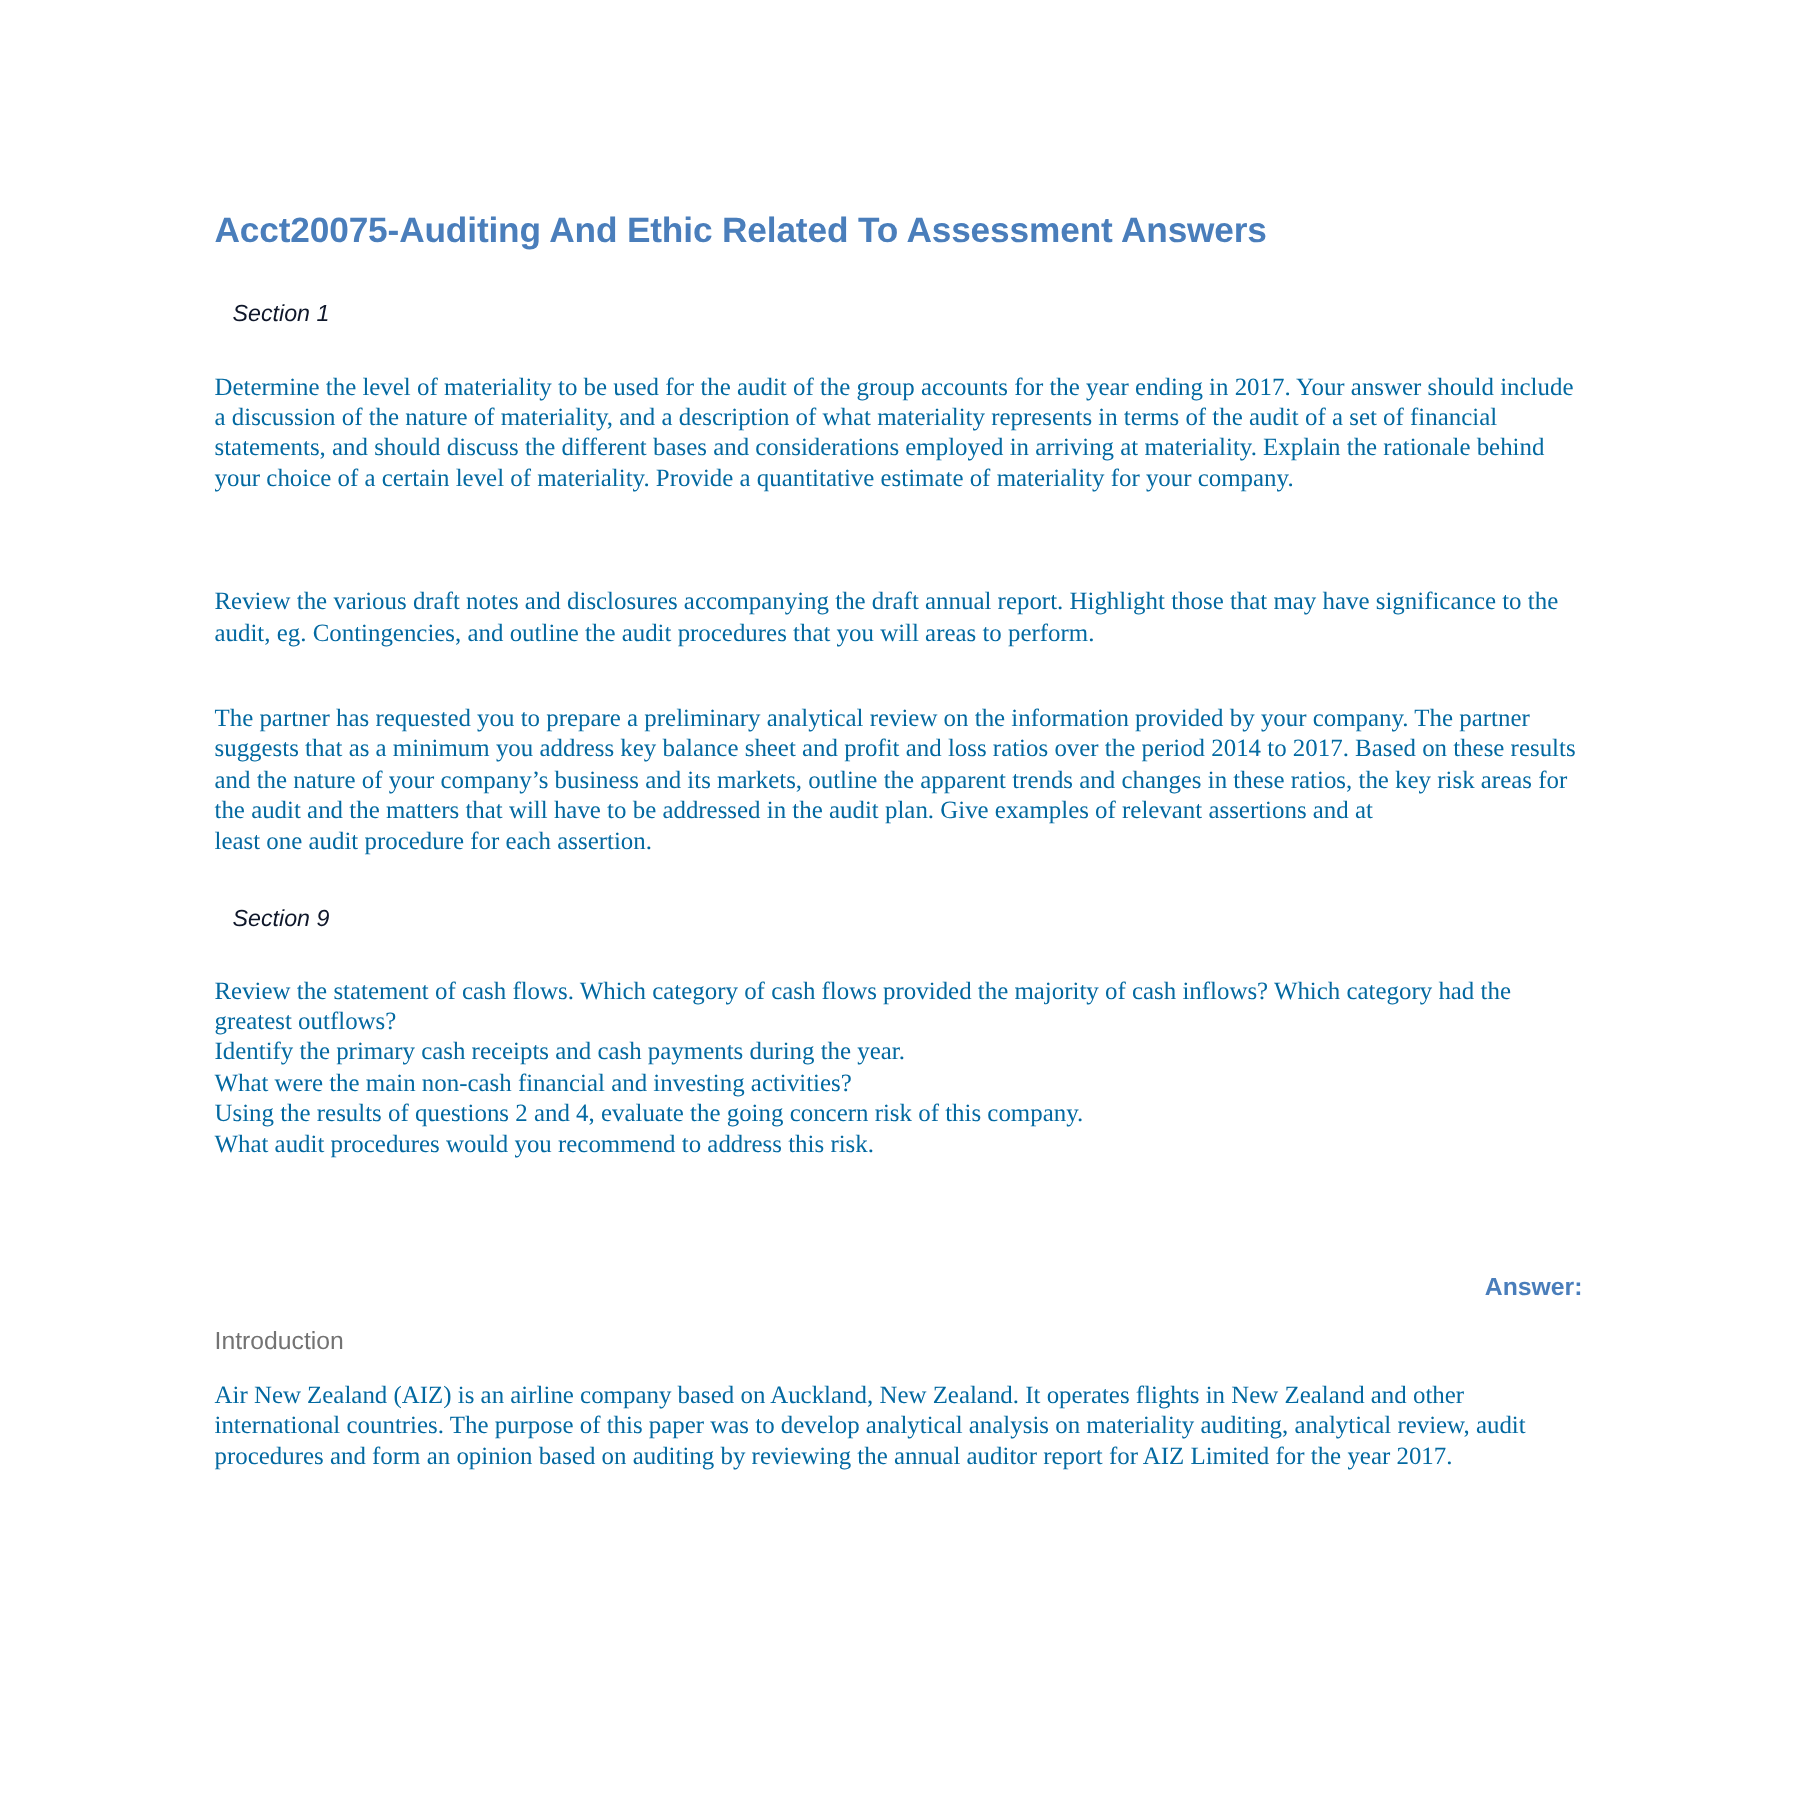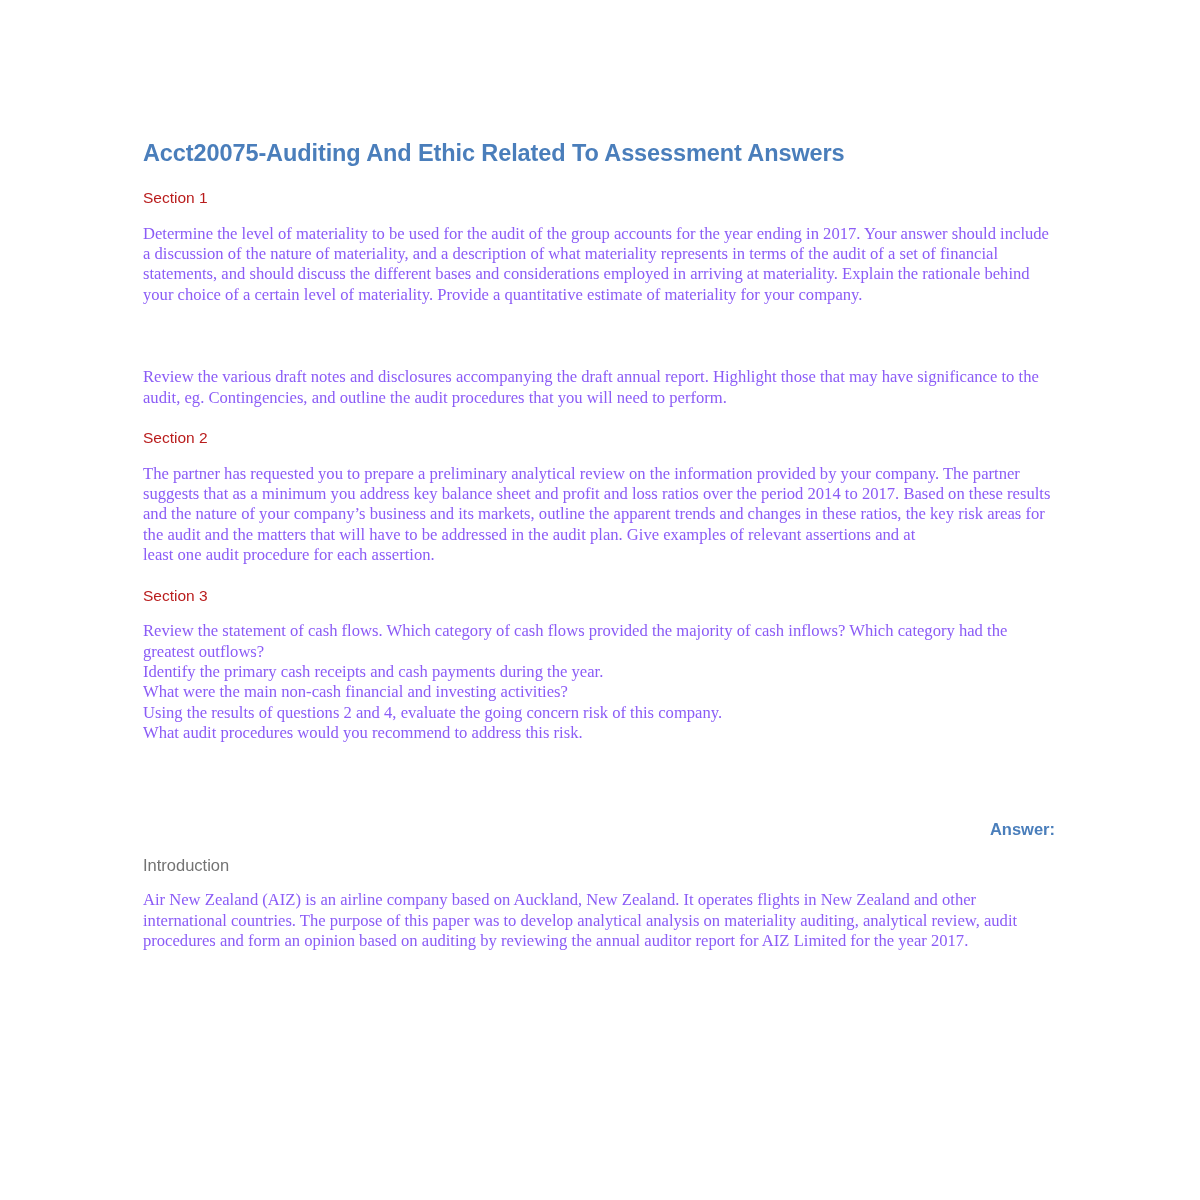--- a/index.html
+++ b/index.html
@@ -39,24 +39,25 @@
     letter-spacing: -0.1px;
     line-height: 1.15;
     margin: 0 0 0 0;
     white-space: nowrap;
   }
 
   
   .section-heading {
     font-family: "Liberation Sans", "DejaVu Sans", sans-serif;
     font-size: 15.5px;
+    font-style: italic;
     font-weight: normal;
-    color: #b91c1c;
+    color: #0f172a;
     line-height: 1.2;
-    margin: 0;
+    margin: 12px;
   }
 
   
   .answer-heading {
     font-family: "Liberation Sans", "DejaVu Sans", sans-serif;
     font-size: 16.5px;
     font-weight: bold;
     color: #4A7EBB;
     line-height: 1.2;
     margin: 0;
@@ -71,21 +72,21 @@
     color: #737373;
     line-height: 1.2;
     margin: 0;
   }
 
   
   .body-para {
     font-family: "Liberation Serif", "DejaVu Serif", serif;
     font-size: 16.6px;
     font-weight: normal;
-    color: #8b5cf6;
+    color: #0369a1;
     line-height: 20.4px;
     margin: 0;
     text-align: left;
     white-space: pre-line;
   }
 
   
   .sp-title-to-sec { height: 22px; }
   .sp-sec-to-body  { height: 16px; }
   .sp-para-gap-big { height: 62px; }
@@ -105,34 +106,33 @@
     <div class="sp-title-to-sec"></div>
 
     <h2 class="section-heading">Section 1</h2>
 
     <div class="sp-sec-to-body"></div>
 
     <p class="body-para">Determine the level of materiality to be used for the audit of the group accounts for the year ending in 2017. Your answer should include a discussion of the nature of materiality, and a description of what materiality represents in terms of the audit of a set of financial statements, and should discuss the different bases and considerations employed in arriving at materiality. Explain the rationale behind your choice of a certain level of materiality. Provide a quantitative estimate of materiality for your company.</p>
 
     <div class="sp-para-gap-big"></div>
 
-    <p class="body-para">Review the various draft notes and disclosures accompanying the draft annual report. Highlight those that may have significance to the audit, eg. Contingencies, and outline the audit procedures that you will need to perform.</p>
+    <p class="body-para">Review the various draft notes and disclosures accompanying the draft annual report. Highlight those that may have significance to the audit, eg. Contingencies, and outline the audit procedures that you will areas to perform.</p>
 
     <div class="sp-body-to-sec"></div>
 
-    <h2 class="section-heading">Section 2</h2>
 
     <div class="sp-sec-to-body"></div>
 
     <p class="body-para">The partner has requested you to prepare a preliminary analytical review on the information provided by your company. The partner suggests that as a minimum you address key balance sheet and profit and loss ratios over the period 2014 to 2017. Based on these results and the nature of your company’s business and its markets, outline the apparent trends and changes in these ratios, the key risk areas for the audit and the matters that will have to be addressed in the audit plan. Give examples of relevant assertions and at
 least one audit procedure for each assertion.</p>
 
     <div class="sp-body-to-sec"></div>
 
-    <h2 class="section-heading">Section 3</h2>
+    <h2 class="section-heading">Section 9</h2>
 
     <div class="sp-sec-to-body"></div>
 
     <p class="body-para">Review the statement of cash flows. Which category of cash flows provided the majority of cash inflows? Which category had the greatest outflows?
 Identify the primary cash receipts and cash payments during the year.
 What were the main non-cash financial and investing activities?
 Using the results of questions 2 and 4, evaluate the going concern risk of this company.
 What audit procedures would you recommend to address this risk.</p>
 
     <div class="sp-sec3-gap"></div>

